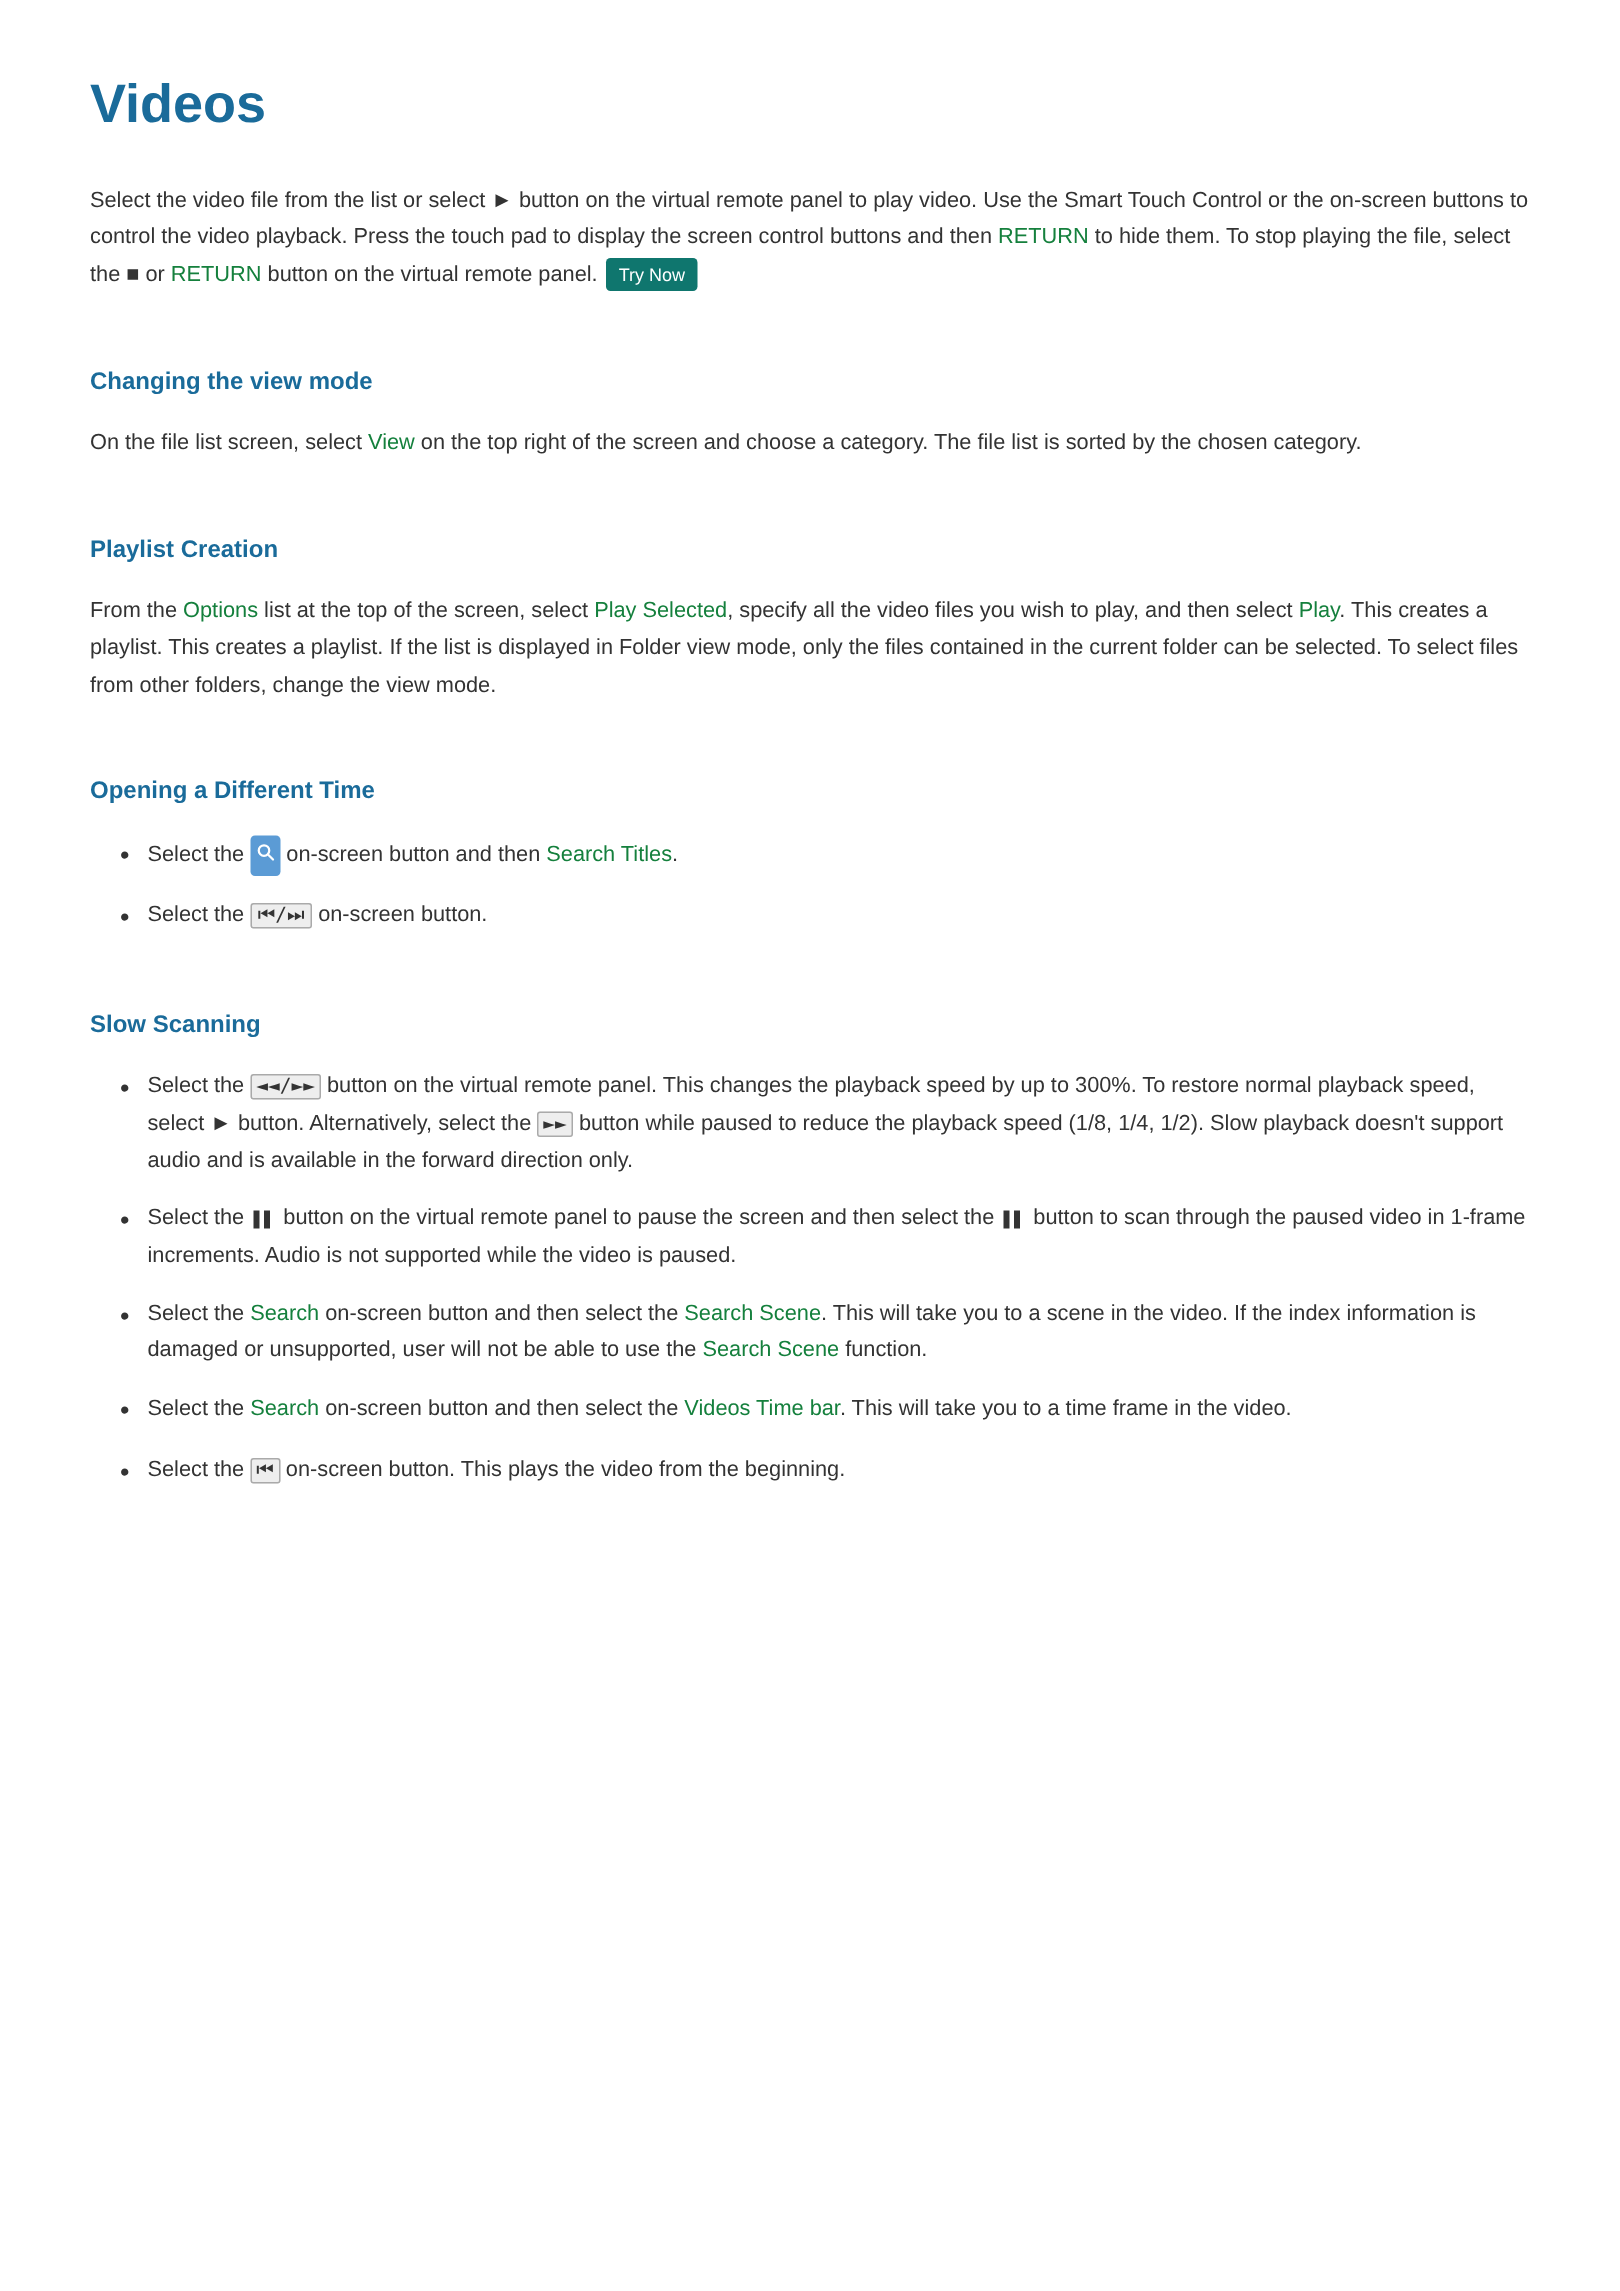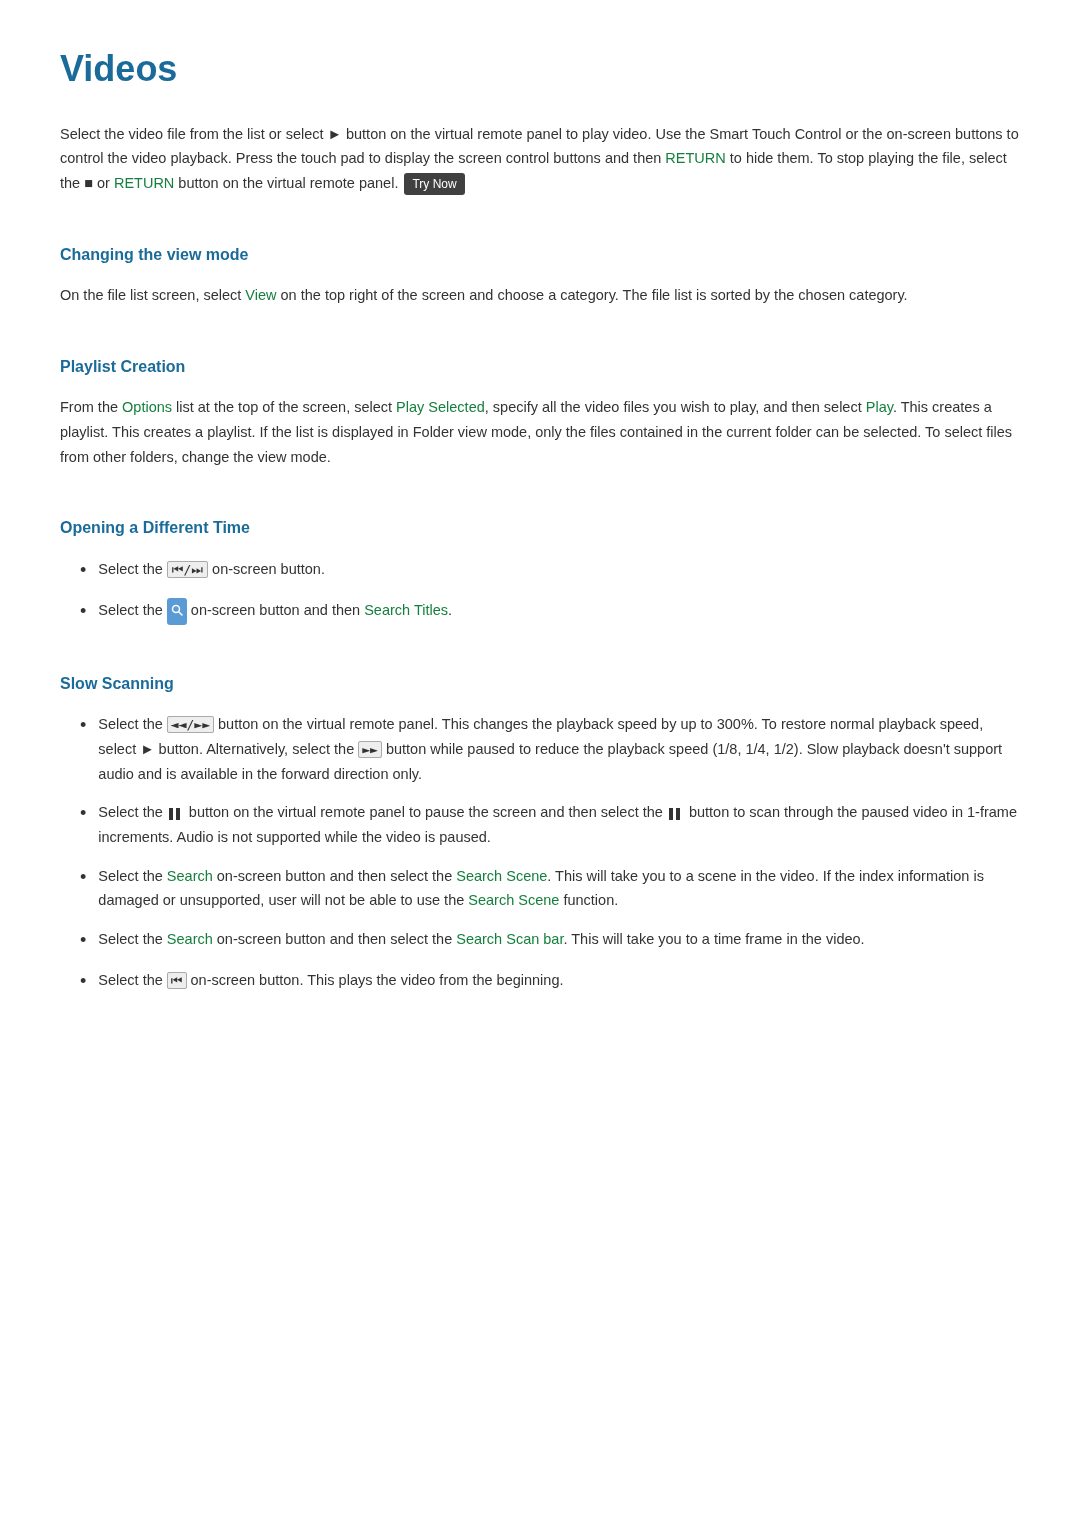--- a/index.html
+++ b/index.html
@@ -47,21 +47,21 @@
       margin-bottom: 36px;
     }
 
     .highlight-blue {
       color: #15803d;
       font-weight: normal;
     }
 
     .try-now-badge {
       display: inline-block;
-      background-color: #404040;
+      background-color: #0f766e;
       color: #fff;
       font-size: 12px;
       padding: 1px 8px;
       border-radius: 3px;
       vertical-align: middle;
       margin-left: 2px;
     }
 
     .bullet-list {
       list-style: none;
@@ -107,29 +107,29 @@
 
 <h2 class="section-title">Playlist Creation</h2>
 <p class="section-body">
   From the <span class="highlight-blue">Options</span> list at the top of the screen, select <span class="highlight-blue">Play Selected</span>, specify all the video files you wish to play, and then select <span class="highlight-blue">Play</span>. This creates a playlist. This creates a playlist. If the list is displayed in Folder view mode, only the files contained in the current folder can be selected. To select files from other folders, change the view mode.
 </p>
 
 <h2 class="section-title">Opening a Different Time</h2>
 <ul class="bullet-list">
   <li>
     <span class="li-content">
-      Select the <span style="font-family: monospace; font-size: 13px; background:#eee; border:1px solid #aaa; padding:0 4px; border-radius:2px;">⏮/⏭</span> on-screen button.
+      Select the <span style="display:inline-block; background:#5b9bd5; border-radius:3px; padding:1px 4px; vertical-align:middle;"><svg width="12" height="12" viewBox="0 0 12 12" fill="none">
+            <circle cx="5" cy="5" r="3.5" stroke="white" stroke-width="1.5"></circle>
+            <line x1="8" y1="8" x2="11" y2="11" stroke="white" stroke-width="1.5" stroke-linecap="round"></line>
+          </svg></span> on-screen button and then <span class="highlight-blue">Search Titles</span>.
     </span>
   </li>
   <li>
     <span class="li-content">
-      Select the <span style="display:inline-block; background:#5b9bd5; border-radius:3px; padding:1px 4px; vertical-align:middle;"><svg width="12" height="12" viewBox="0 0 12 12" fill="none">
-            <circle cx="5" cy="5" r="3.5" stroke="white" stroke-width="1.5"></circle>
-            <line x1="8" y1="8" x2="11" y2="11" stroke="white" stroke-width="1.5" stroke-linecap="round"></line>
-          </svg></span> on-screen button and then <span class="highlight-blue">Search Titles</span>.
+      Select the <span style="font-family: monospace; font-size: 13px; background:#eee; border:1px solid #aaa; padding:0 4px; border-radius:2px;">⏮/⏭</span> on-screen button.
     </span>
   </li>
 </ul>
 
 <h2 class="section-title">Slow Scanning</h2>
 <ul class="bullet-list">
   <li>
     <span class="li-content">
       Select the <span style="font-family:monospace; font-size:13px; background:#eee; border:1px solid #aaa; padding:0 3px; border-radius:2px;">◄◄/►►</span> button on the virtual remote panel. This changes the playback speed by up to 300%. To restore normal playback speed, select ► button. Alternatively, select the <span style="font-family:monospace; font-size:13px; background:#eee; border:1px solid #aaa; padding:0 3px; border-radius:2px;">►►</span> button while paused to reduce the playback speed (1/8, 1/4, 1/2). Slow playback doesn't support audio and is available in the forward direction only.
     </span>
@@ -139,21 +139,21 @@
       Select the <span style="display:inline-block;width:14px;height:14px;vertical-align:middle;position:relative;margin:0 2px;"><span style="position:absolute;left:0;top:1px;width:4px;height:12px;background:#333;display:block;"></span><span style="position:absolute;left:7px;top:1px;width:4px;height:12px;background:#333;display:block;"></span></span> button on the virtual remote panel to pause the screen and then select the <span style="display:inline-block;width:14px;height:14px;vertical-align:middle;position:relative;margin:0 2px;"><span style="position:absolute;left:0;top:1px;width:4px;height:12px;background:#333;display:block;"></span><span style="position:absolute;left:7px;top:1px;width:4px;height:12px;background:#333;display:block;"></span></span> button to scan through the paused video in 1-frame increments. Audio is not supported while the video is paused.
     </span>
   </li>
   <li>
     <span class="li-content">
       Select the <span class="highlight-blue">Search</span> on-screen button and then select the <span class="highlight-blue">Search Scene</span>. This will take you to a scene in the video. If the index information is damaged or unsupported, user will not be able to use the <span class="highlight-blue">Search Scene</span> function.
     </span>
   </li>
   <li>
     <span class="li-content">
-      Select the <span class="highlight-blue">Search</span> on-screen button and then select the <span class="highlight-blue">Search Scan bar</span>. This will take you to a time frame in the video.
+      Select the <span class="highlight-blue">Search</span> on-screen button and then select the <span class="highlight-blue">Videos Time bar</span>. This will take you to a time frame in the video.
     </span>
   </li>
   <li>
     <span class="li-content">
       Select the <span style="font-family:monospace; font-size:13px; background:#eee; border:1px solid #aaa; padding:0 3px; border-radius:2px;">⏮</span> on-screen button. This plays the video from the beginning.
     </span>
   </li>
 </ul>
 
 </body></html>

